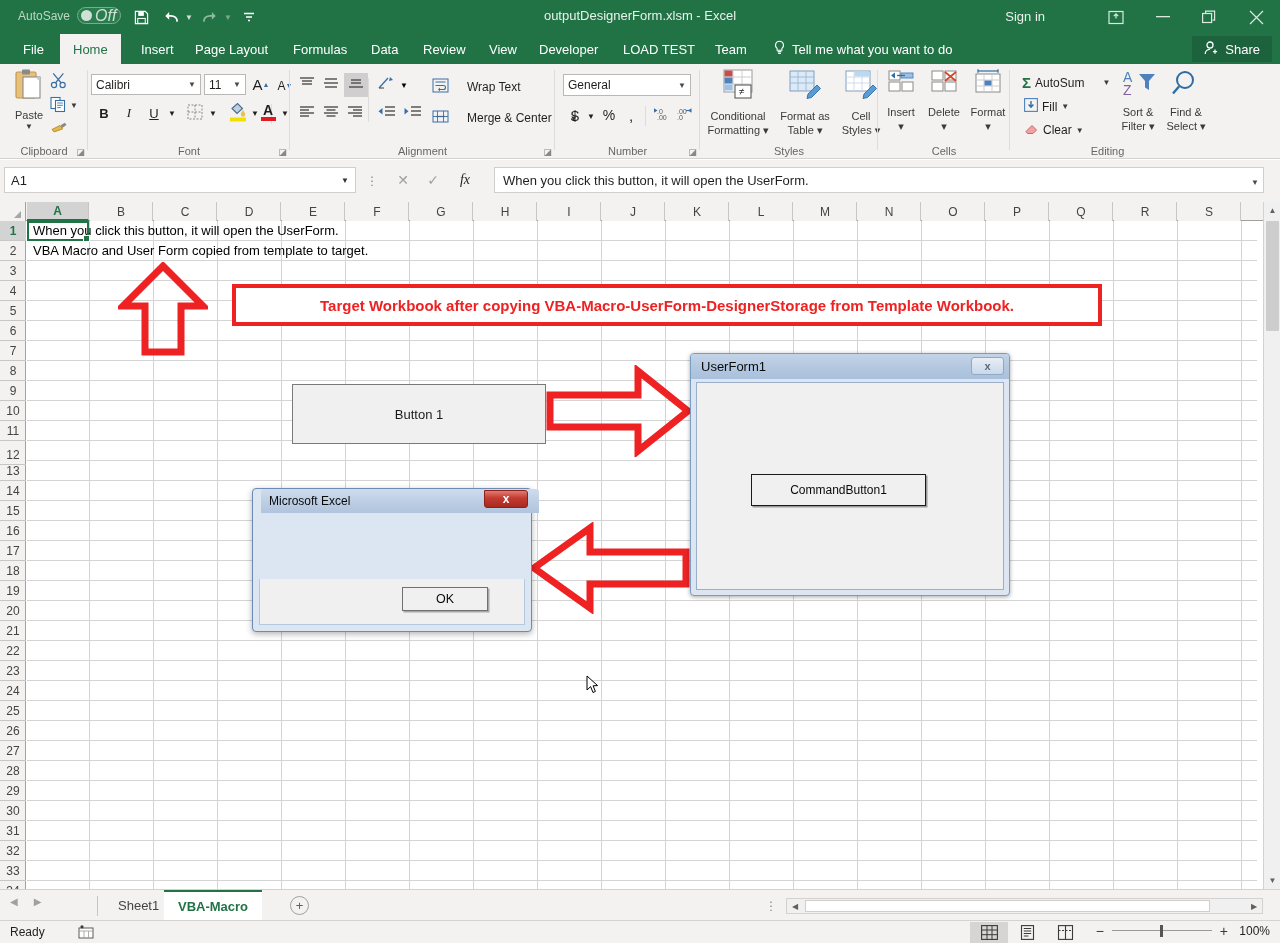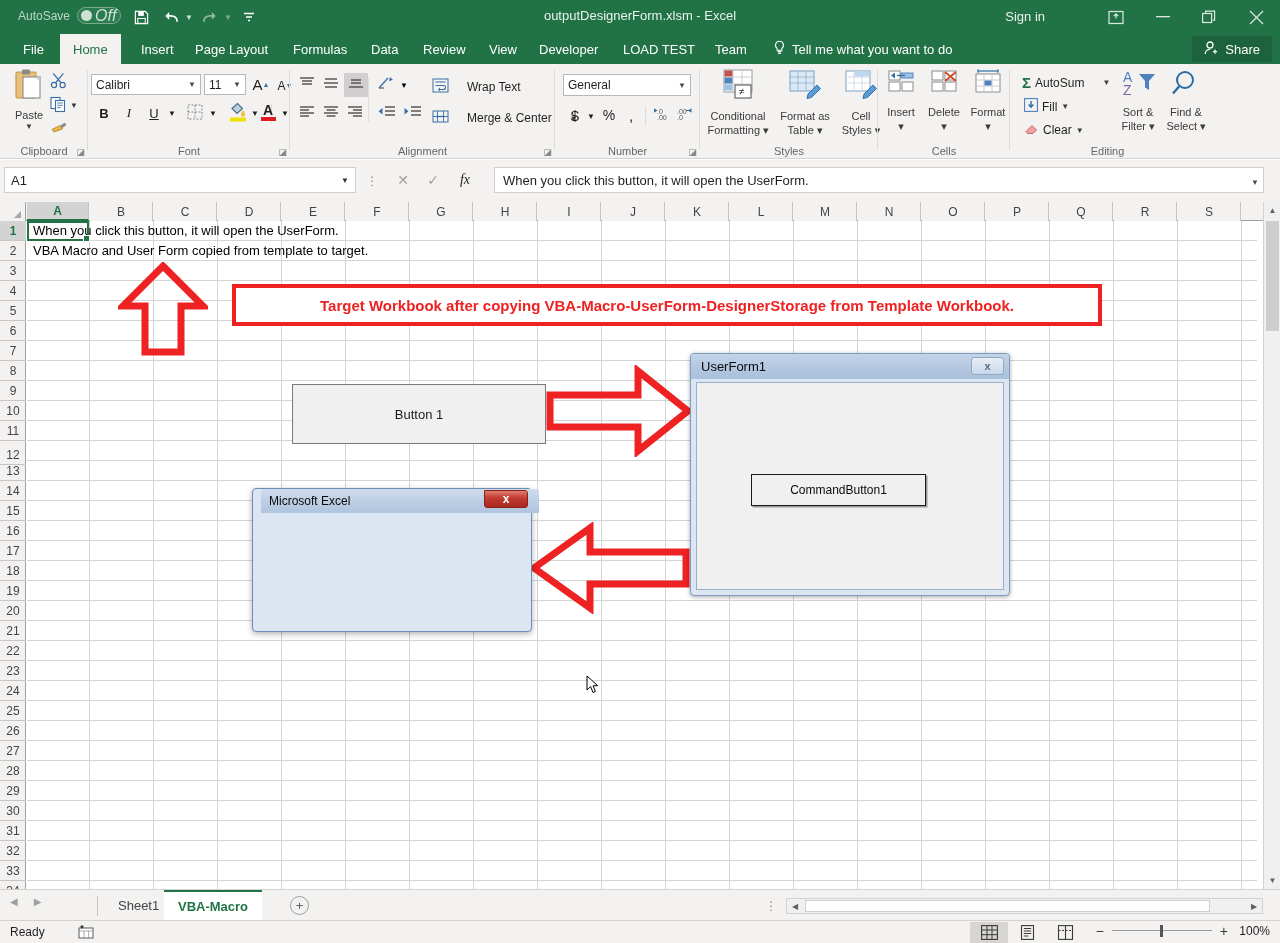--- a/index.html
+++ b/index.html
@@ -1023,20 +1023,25 @@
     </div>
   </div>
 
   <div class="msgbox">
     <div class="mb-title">
       <span>Microsoft Excel</span>
     </div>
     <div class="mb-close">
       <span>x</span>
     </div>
+    <div class="mb-foot">
+      <div class="mb-ok">
+        <span>OK</span>
+      </div>
+    </div>
   </div>
 
   <svg class="cursor" width="13" height="19" viewBox="0 0 13 19">
     <path d="M1 1 L1 15 L4.6 11.6 L7 17.5 L9.4 16.4 L7.1 10.8 L11.6 10.6 Z" fill="#ffffff" stroke="#000000" stroke-width="1"></path>
   </svg>
 
   <div class="sheetbar">
     <div class="nav-arrows">
       <span class="nav-arrow">◀</span>
       <span class="nav-arrow">▶</span>

